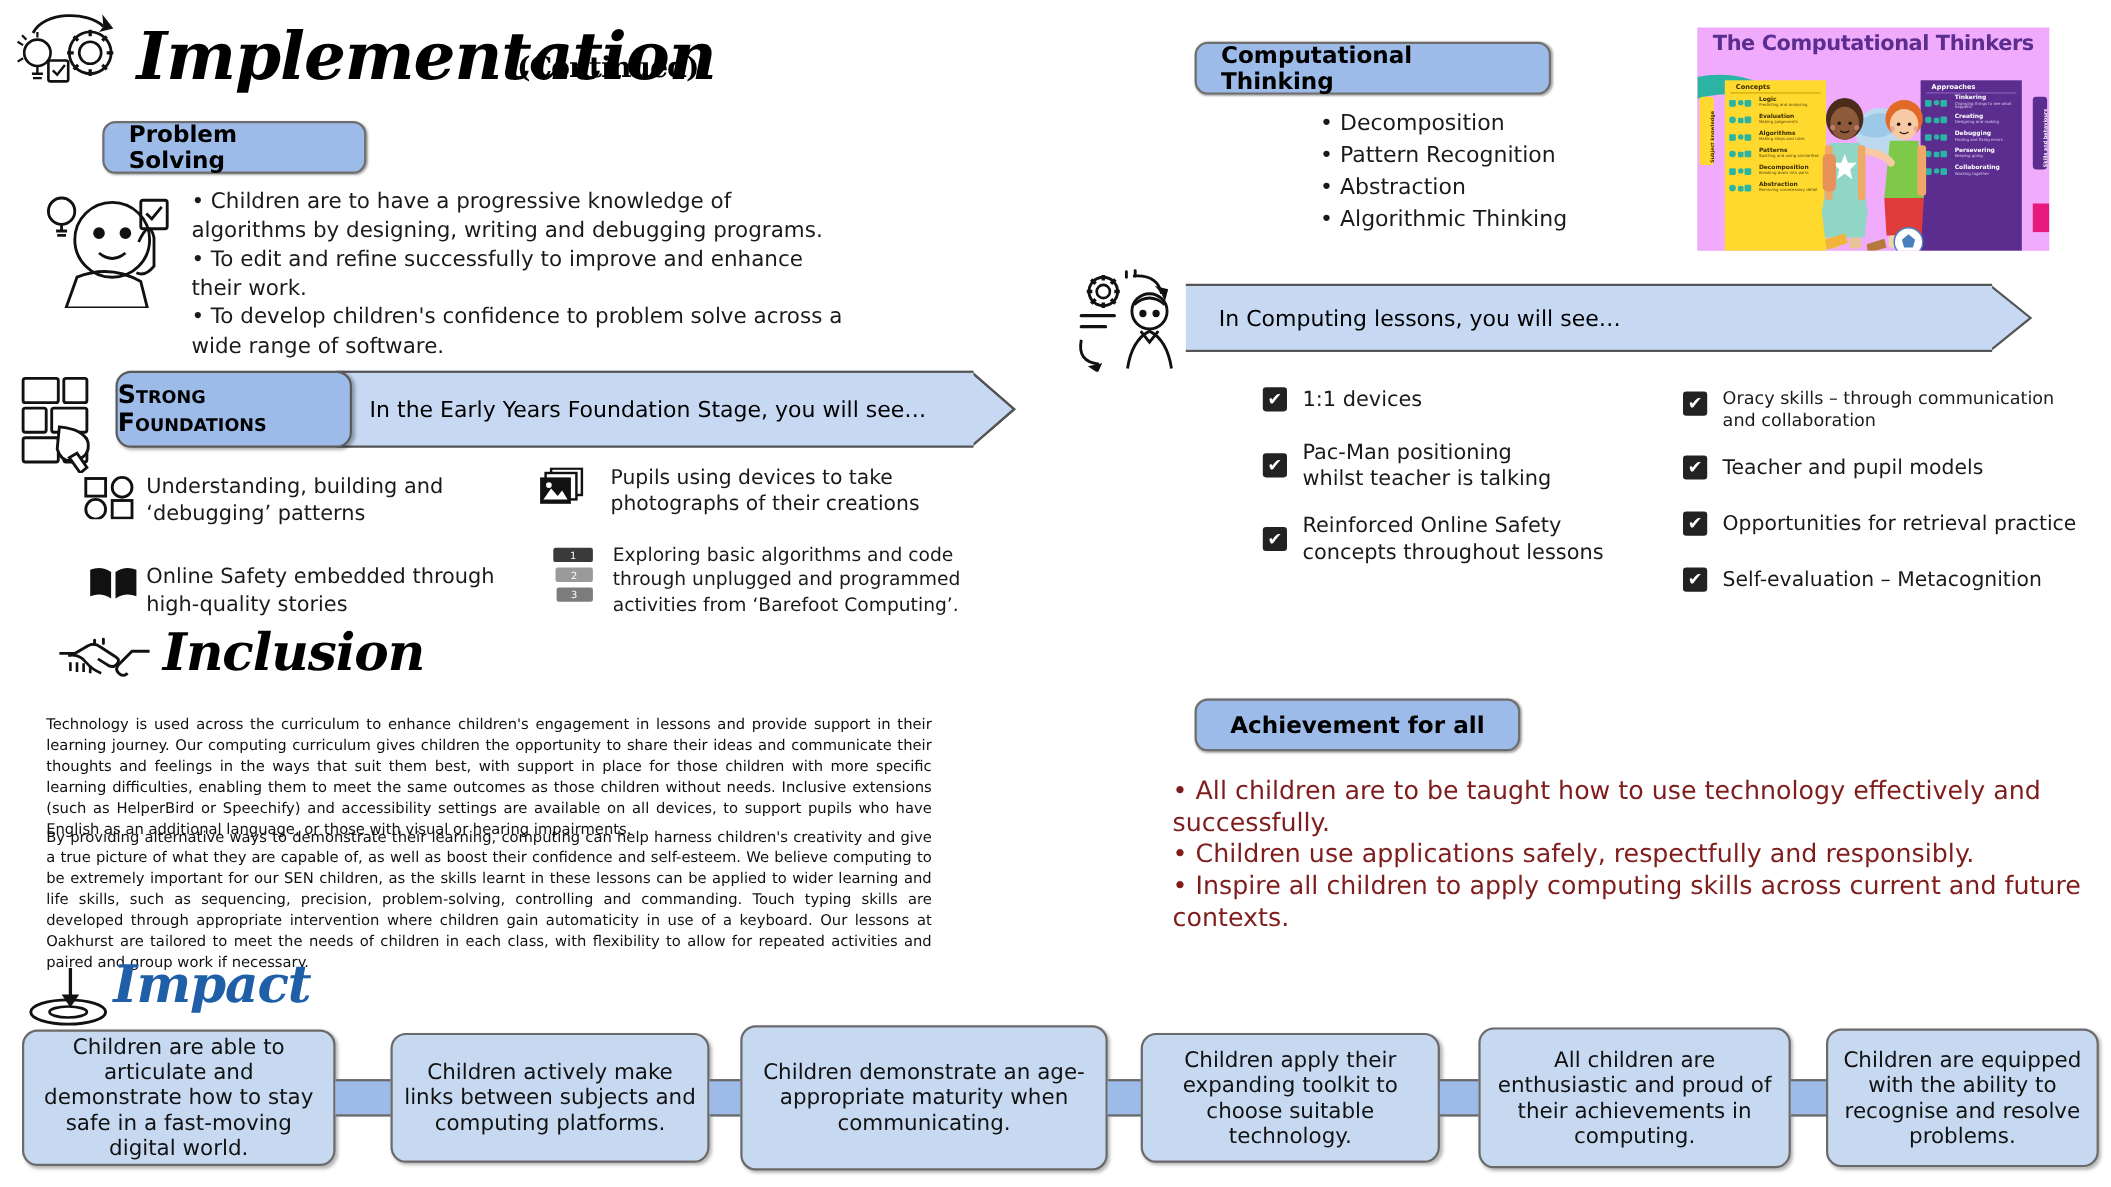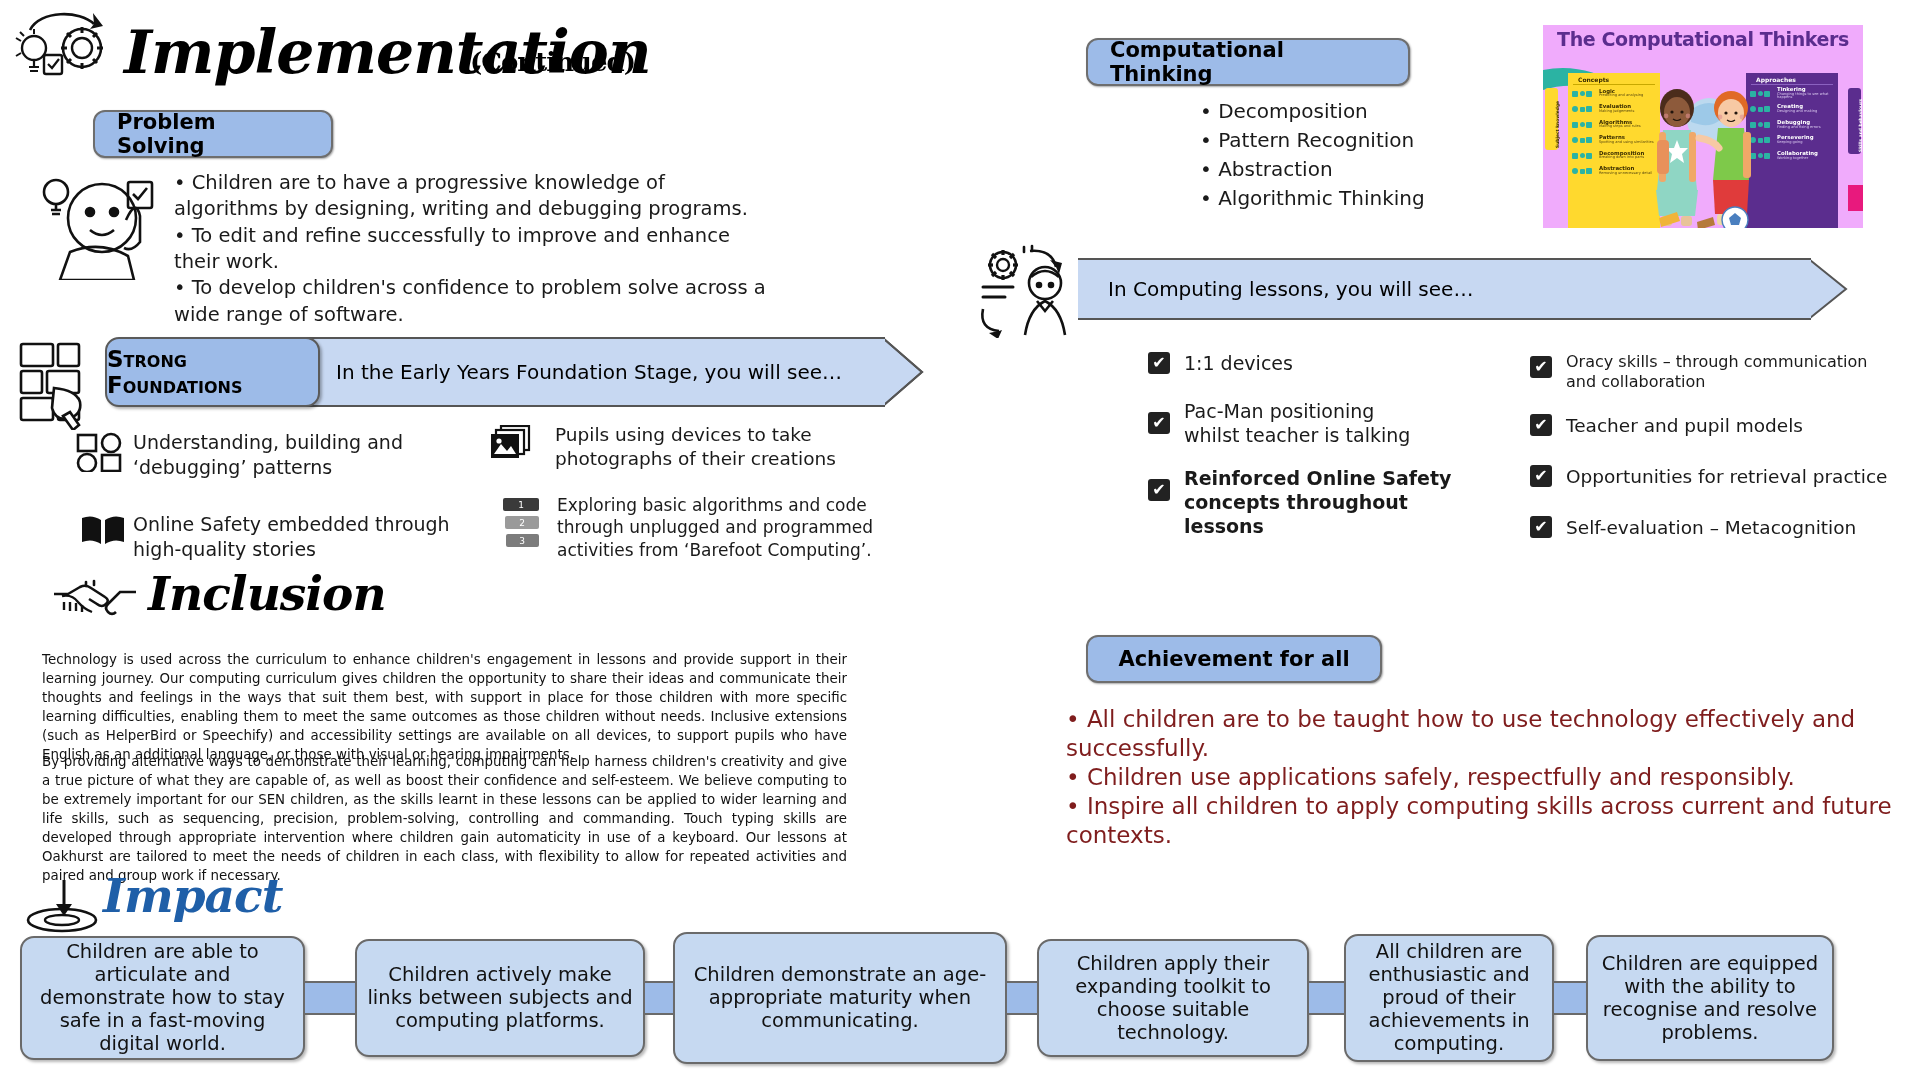--- a/index.html
+++ b/index.html
@@ -481,21 +481,21 @@
     <div style="display:flex;gap:14px;align-items:flex-start;margin-bottom:24px;">
       <span class="cbx">✔</span>
       <span style="font-size:19px;line-height:1.25;color:#1a1a1a;">1:1 devices</span>
     </div>
     <div style="display:flex;gap:14px;align-items:flex-start;margin-bottom:20px;">
       <span class="cbx" style="margin-top:12px;">✔</span>
       <span style="font-size:19px;line-height:1.25;color:#1a1a1a;width:250px;display:block;">Pac-Man positioning whilst teacher is talking</span>
     </div>
     <div style="display:flex;gap:14px;align-items:flex-start;">
       <span class="cbx" style="margin-top:12px;">✔</span>
-      <span style="font-size:19px;line-height:1.25;color:#1a1a1a;width:310px;display:block;font-weight:bold;">Reinforced Online Safety concepts throughout lessons</span>
+      <span style="font-size:19px;line-height:1.25;color:#1a1a1a;width:310px;display:block;">Reinforced Online Safety concepts throughout lessons</span>
     </div>
   </div>
 
   <div style="position:absolute;left:1530px;top:352px;width:380px;">
     <div style="display:flex;gap:14px;align-items:flex-start;margin-bottom:22px;">
       <span class="cbx" style="margin-top:4px;">✔</span>
       <span style="font-size:16px;line-height:1.25;color:#1a1a1a;width:320px;display:block;">Oracy skills – through communication and collaboration</span>
     </div>
     <div style="display:flex;gap:14px;align-items:flex-start;margin-bottom:28px;">
       <span class="cbx">✔</span>
@@ -532,18 +532,18 @@
 
   <div style="position:absolute;left:20px;top:930px;width:1890px;height:135px;display:flex;align-items:center;">
     <div class="chain-box" style="width:285px;height:124px;font-size:19.5px;">Children are able to articulate and demonstrate how to stay safe in a fast-moving digital world.</div>
     <div class="chain-link" style="width:50px;"></div>
     <div class="chain-box" style="width:290px;height:118px;font-size:19.5px;">Children actively make links between subjects and computing platforms.</div>
     <div class="chain-link" style="width:28px;"></div>
     <div class="chain-box" style="width:334px;height:132px;font-size:19.5px;">Children demonstrate an age-appropriate maturity when communicating.</div>
     <div class="chain-link" style="width:30px;"></div>
     <div class="chain-box" style="width:272px;height:118px;font-size:19.5px;">Children apply their expanding toolkit to choose suitable technology.</div>
     <div class="chain-link" style="width:35px;"></div>
-    <div class="chain-box" style="width:210px;height:128px;font-size:19.5px;text-align:center;">All children are enthusiastic and proud of their achievements in computing.</div>
+    <div class="chain-box" style="width:284px;height:128px;font-size:19.5px;text-align:center;">All children are enthusiastic and proud of their achievements in computing.</div>
     <div class="chain-link" style="width:32px;"></div>
     <div class="chain-box" style="width:248px;height:126px;font-size:19.5px;">Children are equipped with the ability to recognise and resolve problems.</div>
   </div>
 
 </div>
 
 </body></html>

